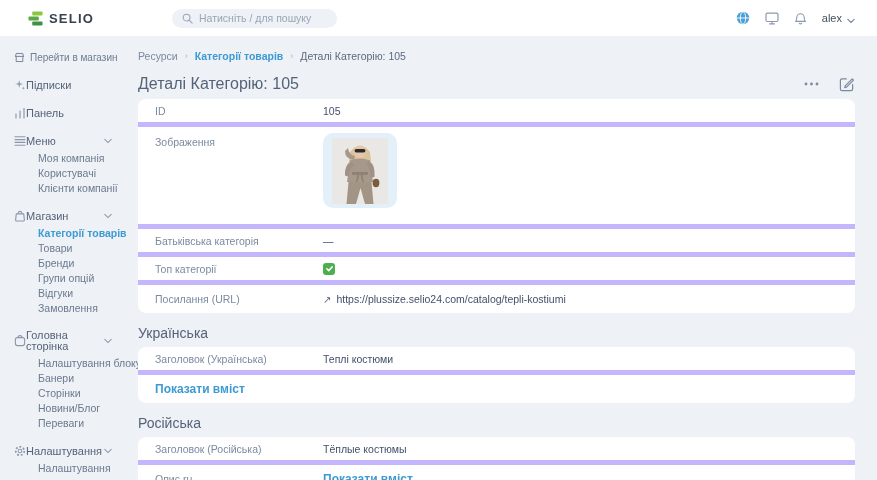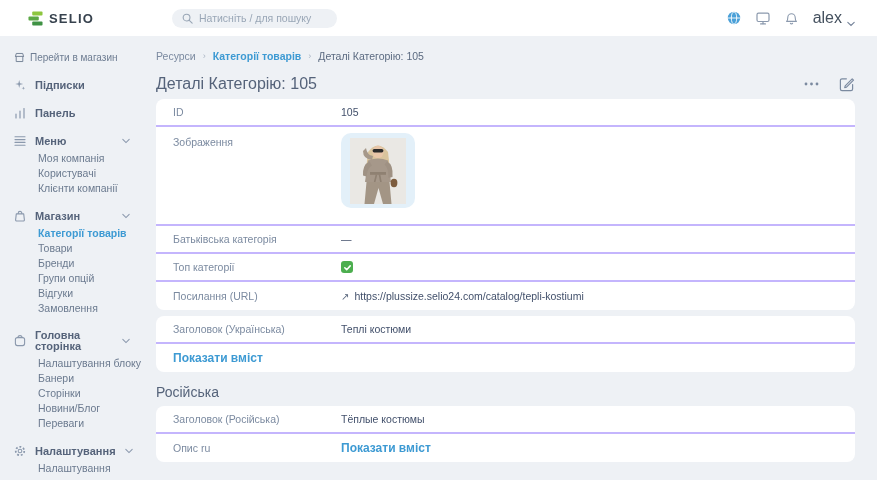--- a/index.html
+++ b/index.html
@@ -23,34 +23,34 @@
     width: 165px; height: 19px; background: #eef1f5; border-radius: 10px;
     display: flex; align-items: center; gap: 6px; padding: 0 10px;
   }
   .search-pill input {
     border: none; background: transparent; outline: none; width: 100%;
     font-size: 10.5px; color: #5c6b80; font-family: "Liberation Sans", sans-serif;
   }
   .search-pill input::placeholder { color: #99a6b6; }
   .topbar-right { margin-left: auto; display: flex; align-items: center; gap: 15px; }
   .icon-btn { display: flex; align-items: center; cursor: pointer; }
-  .user-menu { display: flex; align-items: flex-end; gap: 5px; font-size: 16px; color: #44505e; cursor: pointer; }
+  .user-menu { display: flex; align-items: flex-end; gap: 5px; font-size: 11px; color: #44505e; cursor: pointer; }
 
   
   .layout { display: flex; height: 444px; }
   .sidebar {
-    width: 156px; flex: none; padding: 16px 20px 0 14px; overflow: hidden;
+    width: 138px; flex: none; padding: 16px 20px 0 14px; overflow: hidden;
   }
   .store-link {
     display: flex; align-items: center; gap: 5px;
     font-size: 10px; color: #6e7d92; cursor: pointer; line-height: 11px;
   }
   .nav-item {
-    margin-top: 16px; display: flex; align-items: center; gap: 9px;
-    font-size: 11px; font-weight: 700; color: #55637a; line-height: 11px; cursor: pointer;
+    margin-top: 16px; display: flex; align-items: center; 
+    font-size: 11px; font-weight: 400; color: #55637a; line-height: 11px; cursor: pointer;
   }
   .nav-item .chev { margin-left: auto; margin-right: 6px; display: flex; }
   .nav-children { margin-top: 6px; padding-left: 24px; }
   .nav-child {
     margin-top: 4px; font-size: 10.5px; color: #6b7a8f; line-height: 11px;
     cursor: pointer; white-space: nowrap;
   }
   .nav-child.active { color: #3d9ad3; font-weight: 700; }
 
   
@@ -61,21 +61,21 @@
   .crumb-sep { color: #aab5c4; font-size: 9px; }
 
   .title-row { display: flex; align-items: center; margin-top: 13px; }
   .page-title { font-size: 16px; font-weight: 500; color: #55637a; }
   .title-actions { margin-left: auto; display: flex; align-items: center; gap: 20px; }
   .action-btn { cursor: pointer; display: flex; align-items: center; }
 
   .card { background: #fff; border-radius: 8px; margin-top: 6px; }
   .row {
     display: flex; align-items: center; min-height: 28px;
-    padding-left: 17px; border-bottom: 2px solid #c4b5fd;
+    padding-left: 17px; border-bottom: 5px solid #c4b5fd;
   }
   .row:last-child { border-bottom: none; }
   .row-label { width: 168px; flex: none; font-size: 10.5px; color: #7b8aa0; }
   .row-value { font-size: 10.5px; color: #42506b; }
   .row-image { align-items: flex-start; padding-top: 6px; padding-bottom: 16px; }
   .row-image .row-label { padding-top: 3px; }
   .thumb {
     width: 74px; height: 75px; background: #e3f0f9; border-radius: 10px;
     display: flex; align-items: center; justify-content: center;
   }
@@ -332,20 +332,21 @@
       </div>
       <div class="row">
         <span class="row-label">Посилання (URL)</span>
         <span class="row-value url-value">
           <span class="ext-arrow">↗</span>
           <span>https://plussize.selio24.com/catalog/tepli-kostiumi</span>
         </span>
       </div>
     </section>
 
+    <h2 class="section-title">Українська</h2>
     <section class="card">
       <div class="row">
         <span class="row-label">Заголовок (Українська)</span>
         <span class="row-value">Теплі костюми</span>
       </div>
       <div class="row">
         <span class="link-action">Показати вміст</span>
       </div>
     </section>
 

